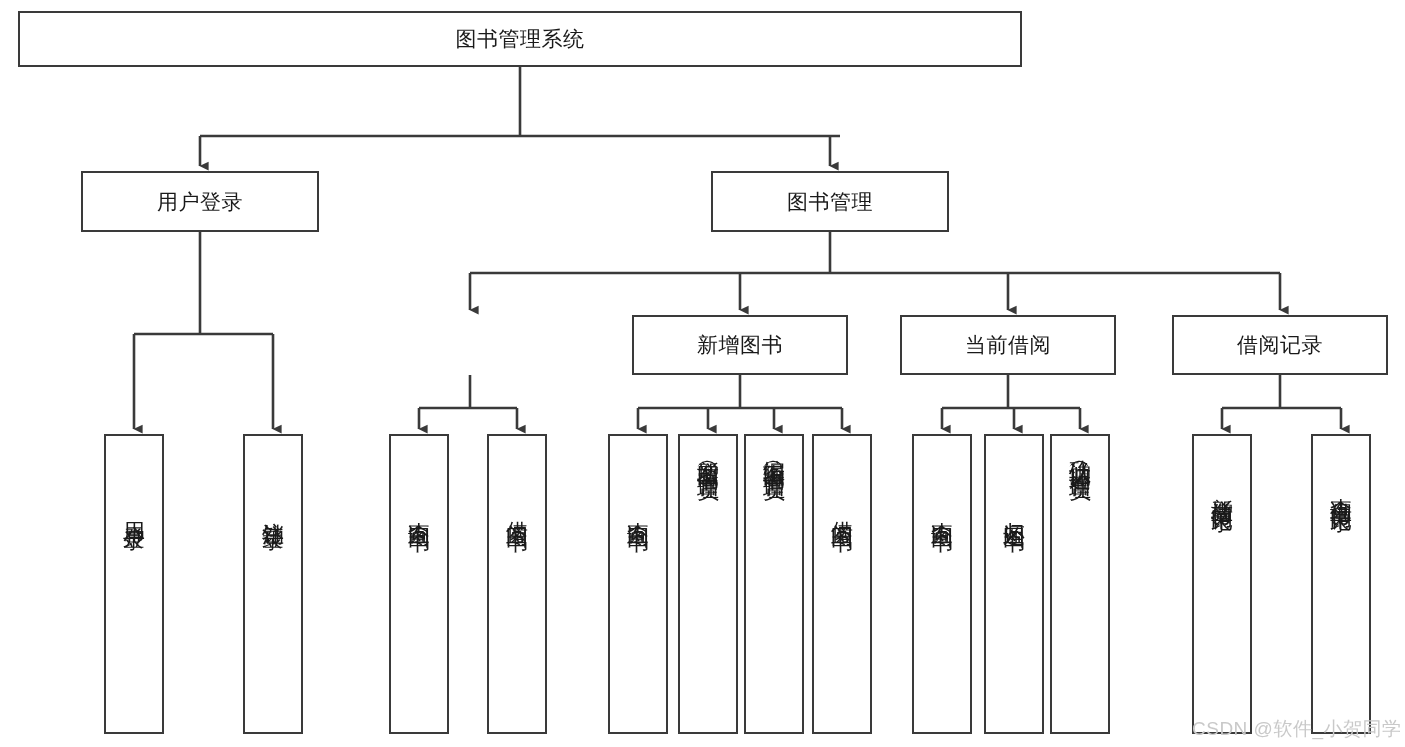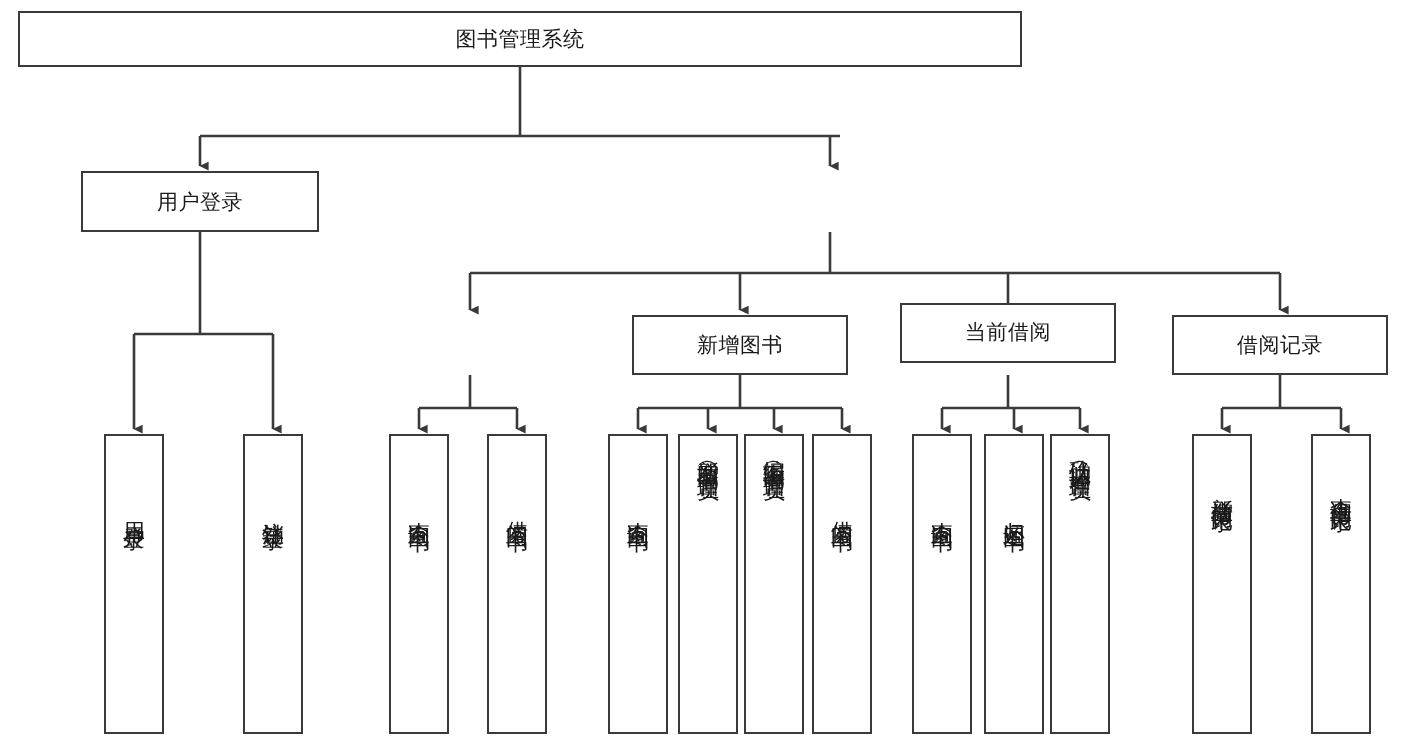--- a/index.html
+++ b/index.html
@@ -127,25 +127,28 @@
     </g>
   </svg>
 
   <div class="node horiz root" style="left:18px; top:11px; width:1004px; height:56px;">
     <span class="label">图书管理系统</span>
   </div>
 
   <div class="node horiz" style="left:81px; top:171px; width:238px; height:61px;">
     <span class="label">用户登录</span>
   </div>
+  <div class="node horiz" style="left:711px; top:171px; width:238px; height:61px;">
+    <span class="label">图书管理</span>
+  </div>
 
   <div class="node horiz" style="left:632px; top:315px; width:216px; height:60px;">
     <span class="label">新增图书</span>
   </div>
-  <div class="node horiz" style="left:900px; top:303px; width:216px; height:60px;font-family:Liberation Serif, serif;">
+  <div class="node horiz" style="left:900px; top:315px; width:216px; height:60px;">
     <span class="label">当前借阅</span>
   </div>
   <div class="node horiz" style="left:1172px; top:315px; width:216px; height:60px;">
     <span class="label">借阅记录</span>
   </div>
 
   <div class="node vert mid" style="left:104px; top:434px; width:60px; height:300px;">
     <span class="label">用户登录</span>
   </div>
   <div class="node vert mid" style="left:243px; top:434px; width:60px; height:300px;">
@@ -182,14 +185,17 @@
     <span class="label">确认归还（管理员）</span>
   </div>
 
   <div class="node vert mid2" style="left:1192px; top:434px; width:60px; height:300px;">
     <span class="label">新增借阅记录</span>
   </div>
   <div class="node vert mid2" style="left:1311px; top:434px; width:60px; height:300px;">
     <span class="label">查询借阅记录</span>
   </div>
 
+  <div class="watermark" style="left:1192px; top:716px;">
+    <span>CSDN @软件_小贺同学</span>
+  </div>
 
 </div>
 
 </body></html>

